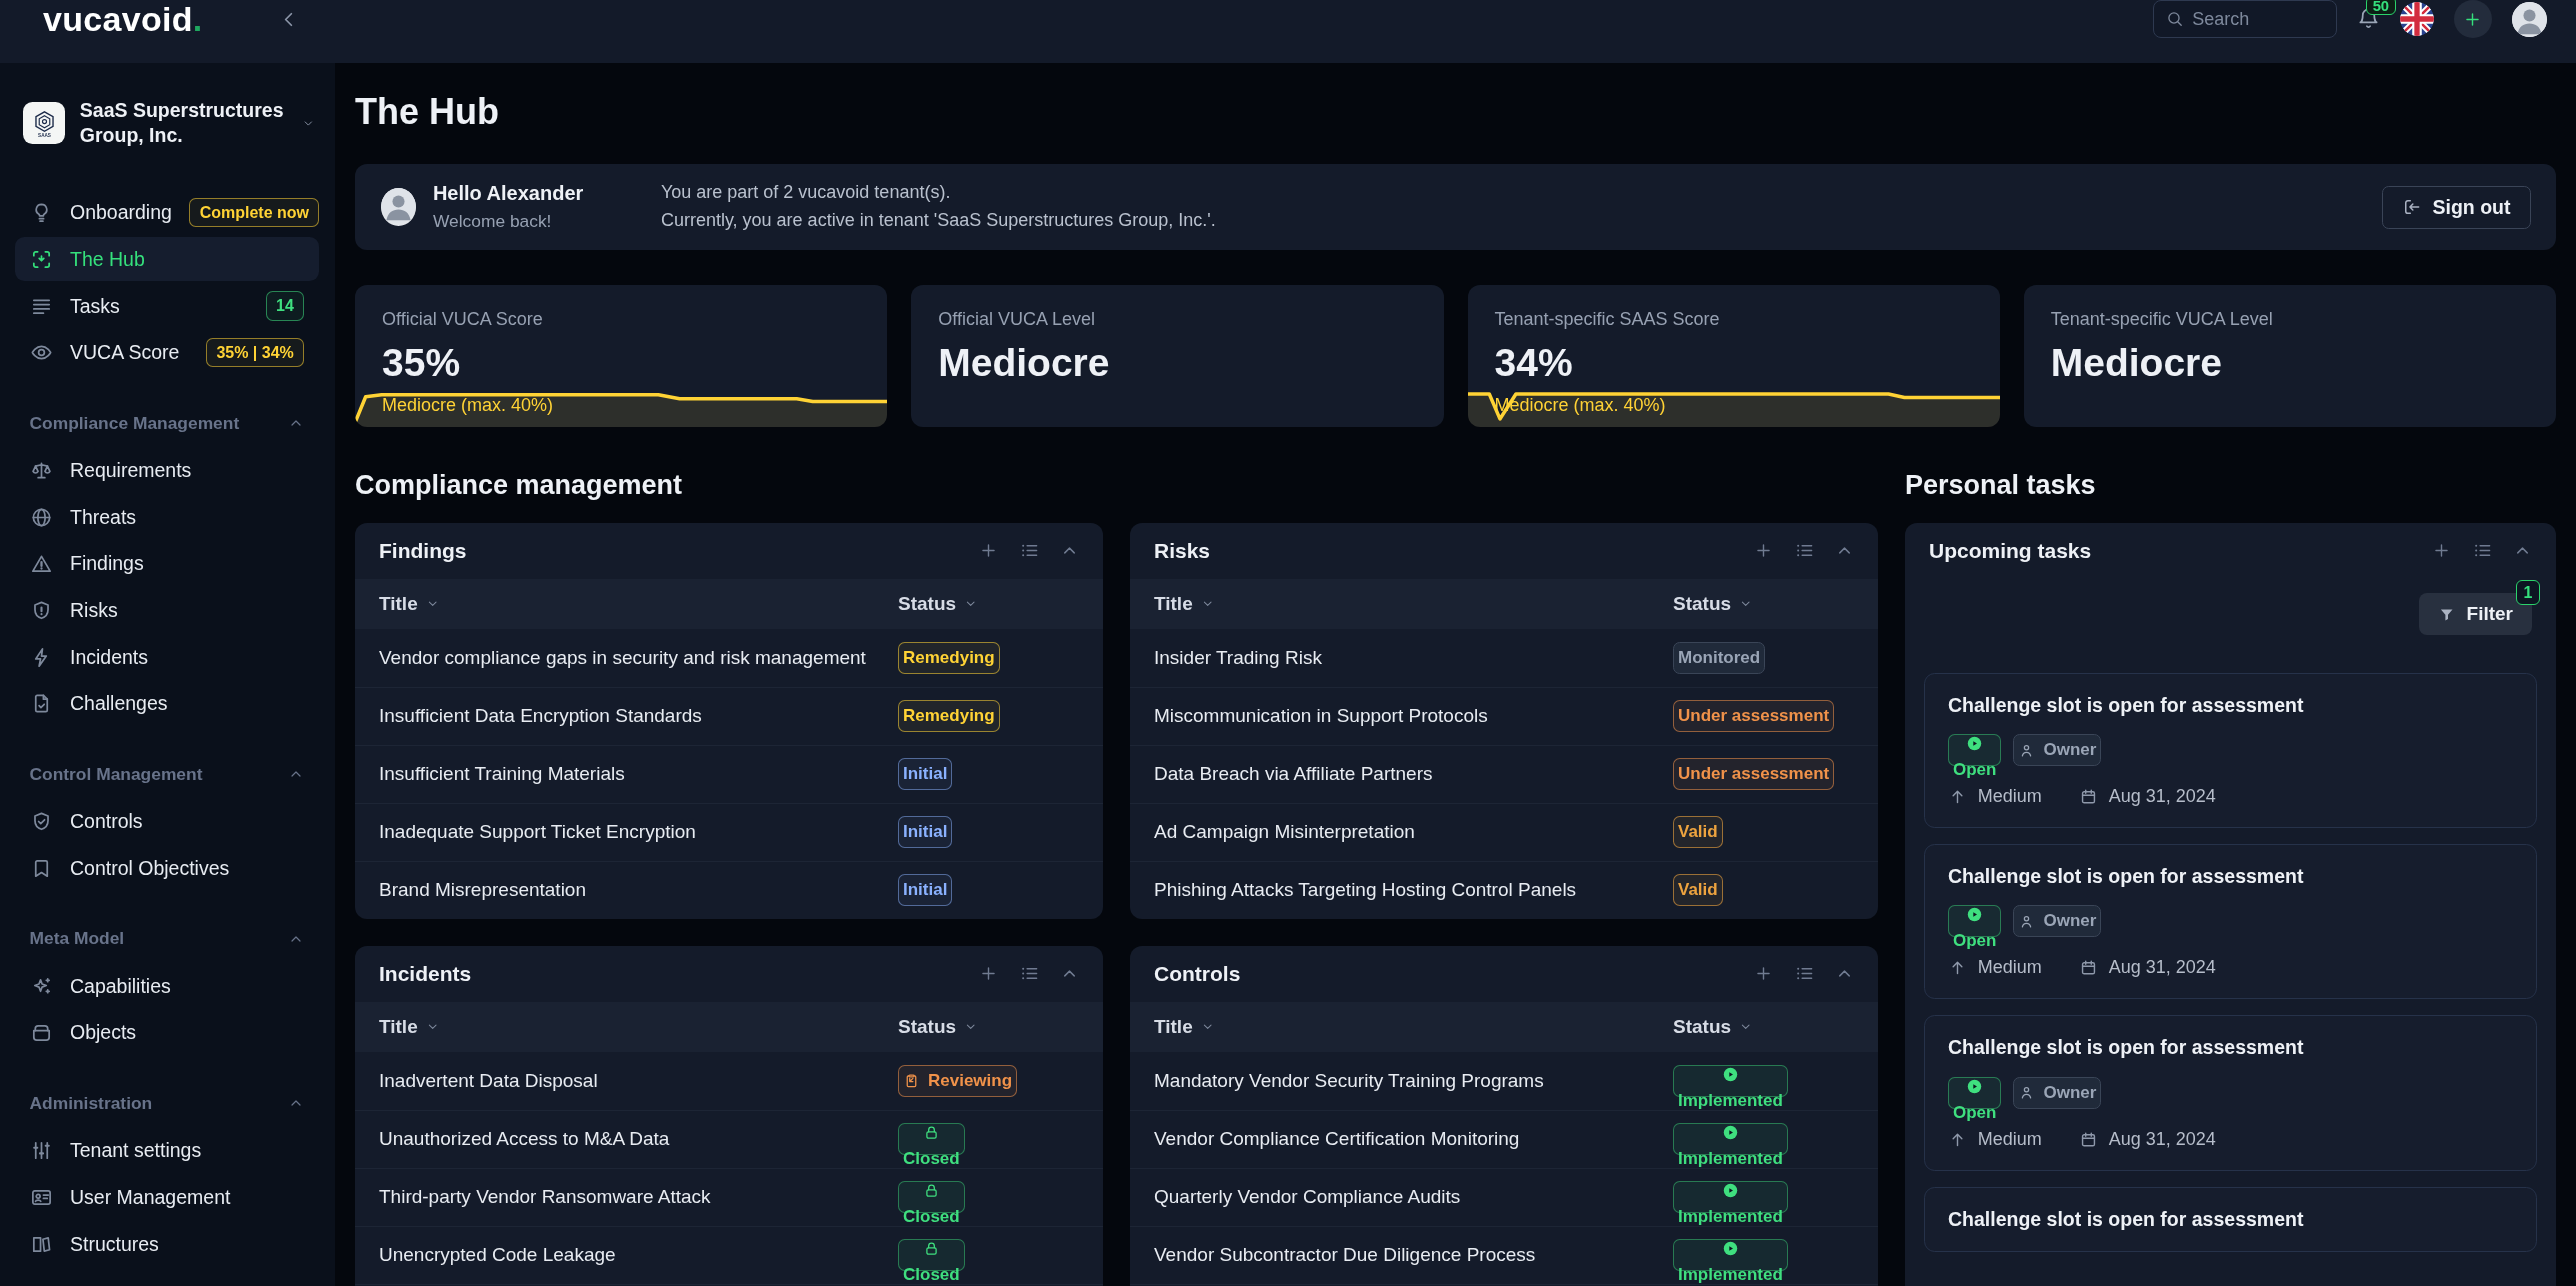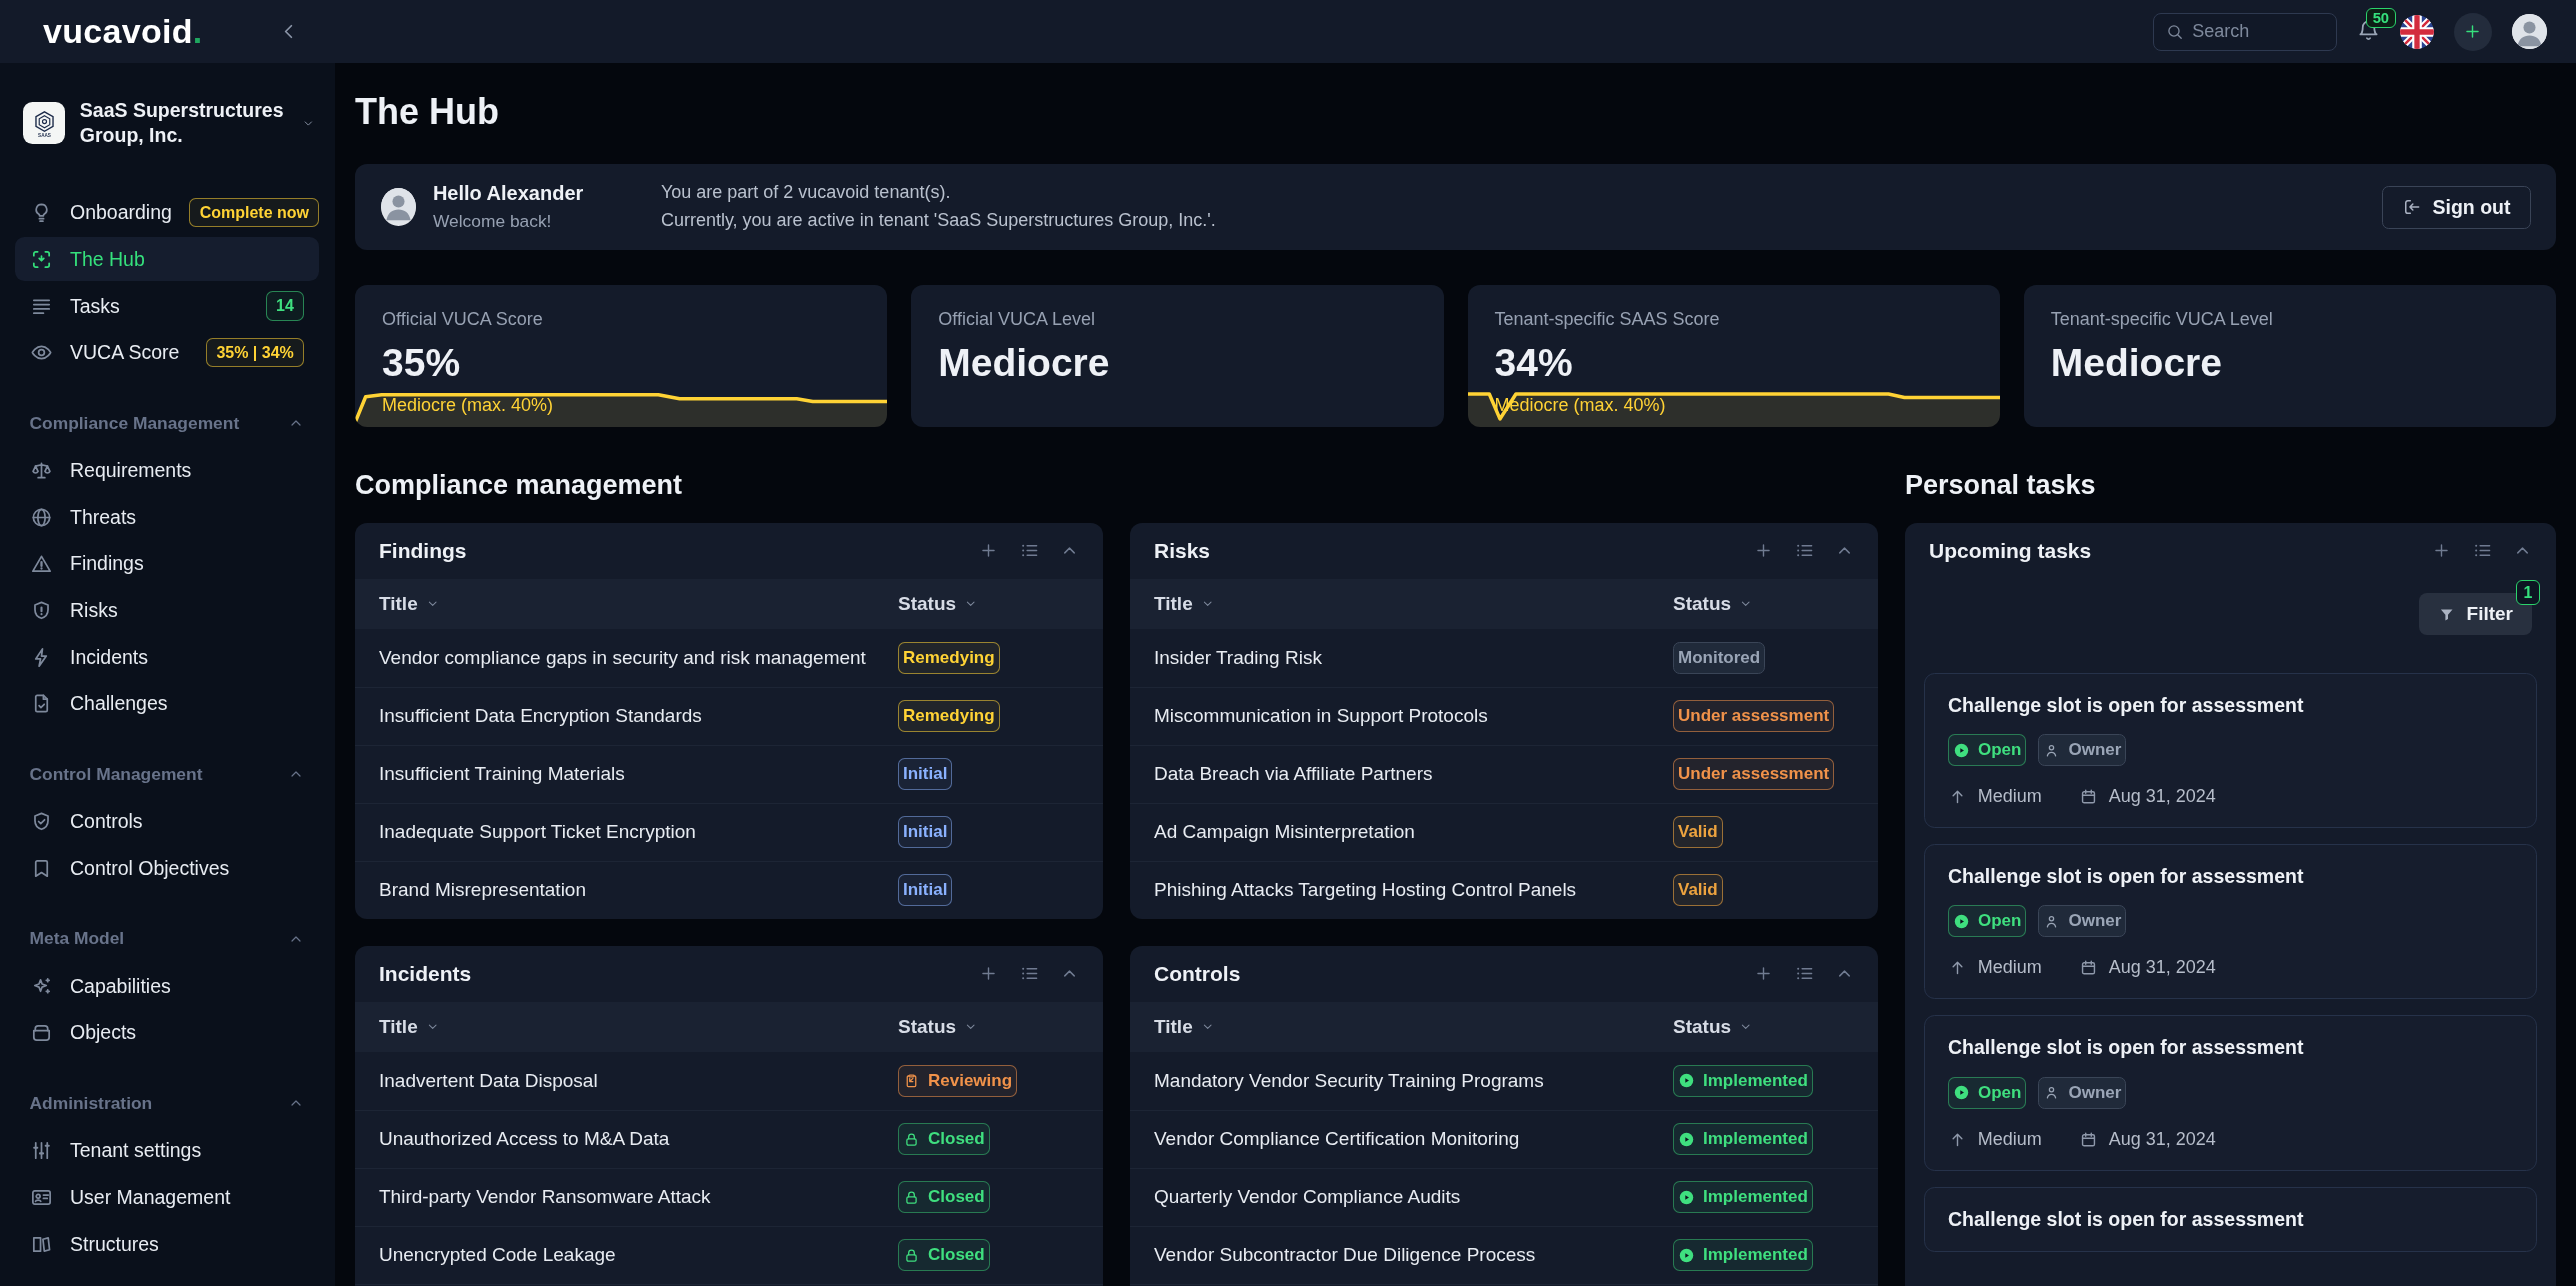--- a/index.html
+++ b/index.html
@@ -2,21 +2,21 @@
 <html style="font-size:10.7px"><head>
 <meta charset="utf-8">
 <style>
   * { margin:0; padding:0; box-sizing:border-box; }
   html,body { background:#04070d; }
   body { width:2576px; height:1287px; overflow:hidden;
          font-family:"Liberation Sans", sans-serif; color:#eef1f6; }
   #app { width:2576px; height:1287px; display:flex; flex-direction:column; overflow:hidden; }
 
   
-  .topbar { height:63px; flex:0 0 63px; background:#131a29; display:flex; align-items:center; }
+  .topbar { height:63px; flex:0 0 63px; background:#131a29; display:flex; align-items:flex-start; }
   .tb-left { width:335px; flex:0 0 335px; display:flex; align-items:center; justify-content:space-between; padding:0 35px 0 43px; }
   .logo { font-size:34px; font-weight:700; color:#ffffff; letter-spacing:0.3px; }
   .logo .dot { color:#1fa75f; }
   .collapse-btn { color:#8b95a8; width:23px; height:23px; cursor:pointer; }
   .tb-right { margin-left:auto; display:flex; align-items:center; gap:20px; padding-right:29.5px; }
   .search-box { width:184px; height:38px; border:1px solid #2e3950; border-radius:8px;
                 display:flex; align-items:center; gap:9.4px; padding:0 12px; background:#111827; }
   .search-box .ico { color:#7e899c; width:17.4px; height:17.4px; }
   .search-box input { background:transparent; border:none; outline:none; color:#c7cedb;
                       font-size:18px; width:121px; font-family:"Liberation Sans",sans-serif; }
@@ -106,21 +106,21 @@
   .trow:first-child { border-top:none; }
 
   .badge { display:inline-flex; align-items:center; gap:8px; height:32px; padding:0 4px;
            border-radius:6.7px; font-size:17px; font-weight:600; border:1px solid; white-space:nowrap; }
   .badge .ico { width:17px; height:17px; }
   .b-yellow { color:#ffd335; border-color:rgba(255,211,53,.55); background:rgba(255,211,53,.06); }
   .b-blue   { color:#8ab1fe; border-color:rgba(138,177,254,.5);  background:rgba(138,177,254,.06); }
   .b-gray   { color:#9aa5b6; border-color:#3a4557;               background:#202a3a; }
   .b-orange { color:#f0924a; border-color:rgba(240,146,74,.55);  background:rgba(240,146,74,.07); }
   .b-amber  { color:#eda33f; border-color:rgba(237,163,63,.6);   background:rgba(237,163,63,.07); }
-  .b-green  { color:#3fdf7f; border-color:rgba(63,223,127,.45);  background:rgba(63,223,127,.07); }
+  .b-green  { color:#3fdf7f; border-color:rgba(63,223,127,.45);  background:rgba(63,223,127,.07);flex-direction:column; }
 
   
   .panel-tasks { height:813px; }
   .filter-row { display:flex; justify-content:flex-end; padding:14.8px 24px 20px; }
   .filter-btn { position:relative; display:flex; align-items:center; gap:10.7px; height:42px; padding:0 19px;
                 background:#28303f; border-radius:8px; font-size:19px; font-weight:600; cursor:pointer; }
   .filter-btn .ico { width:17.4px; height:17.4px; color:#aab2c2; }
   .filter-count { position:absolute; top:-13.4px; right:-8px; min-width:24px; height:25.5px;
                   border:1.3px solid #2bd36b; color:#35e07c; background:#0d1622; border-radius:6px;
                   font-size:16px; font-weight:700; display:flex; align-items:center; justify-content:center; padding:0 5.4px; }

